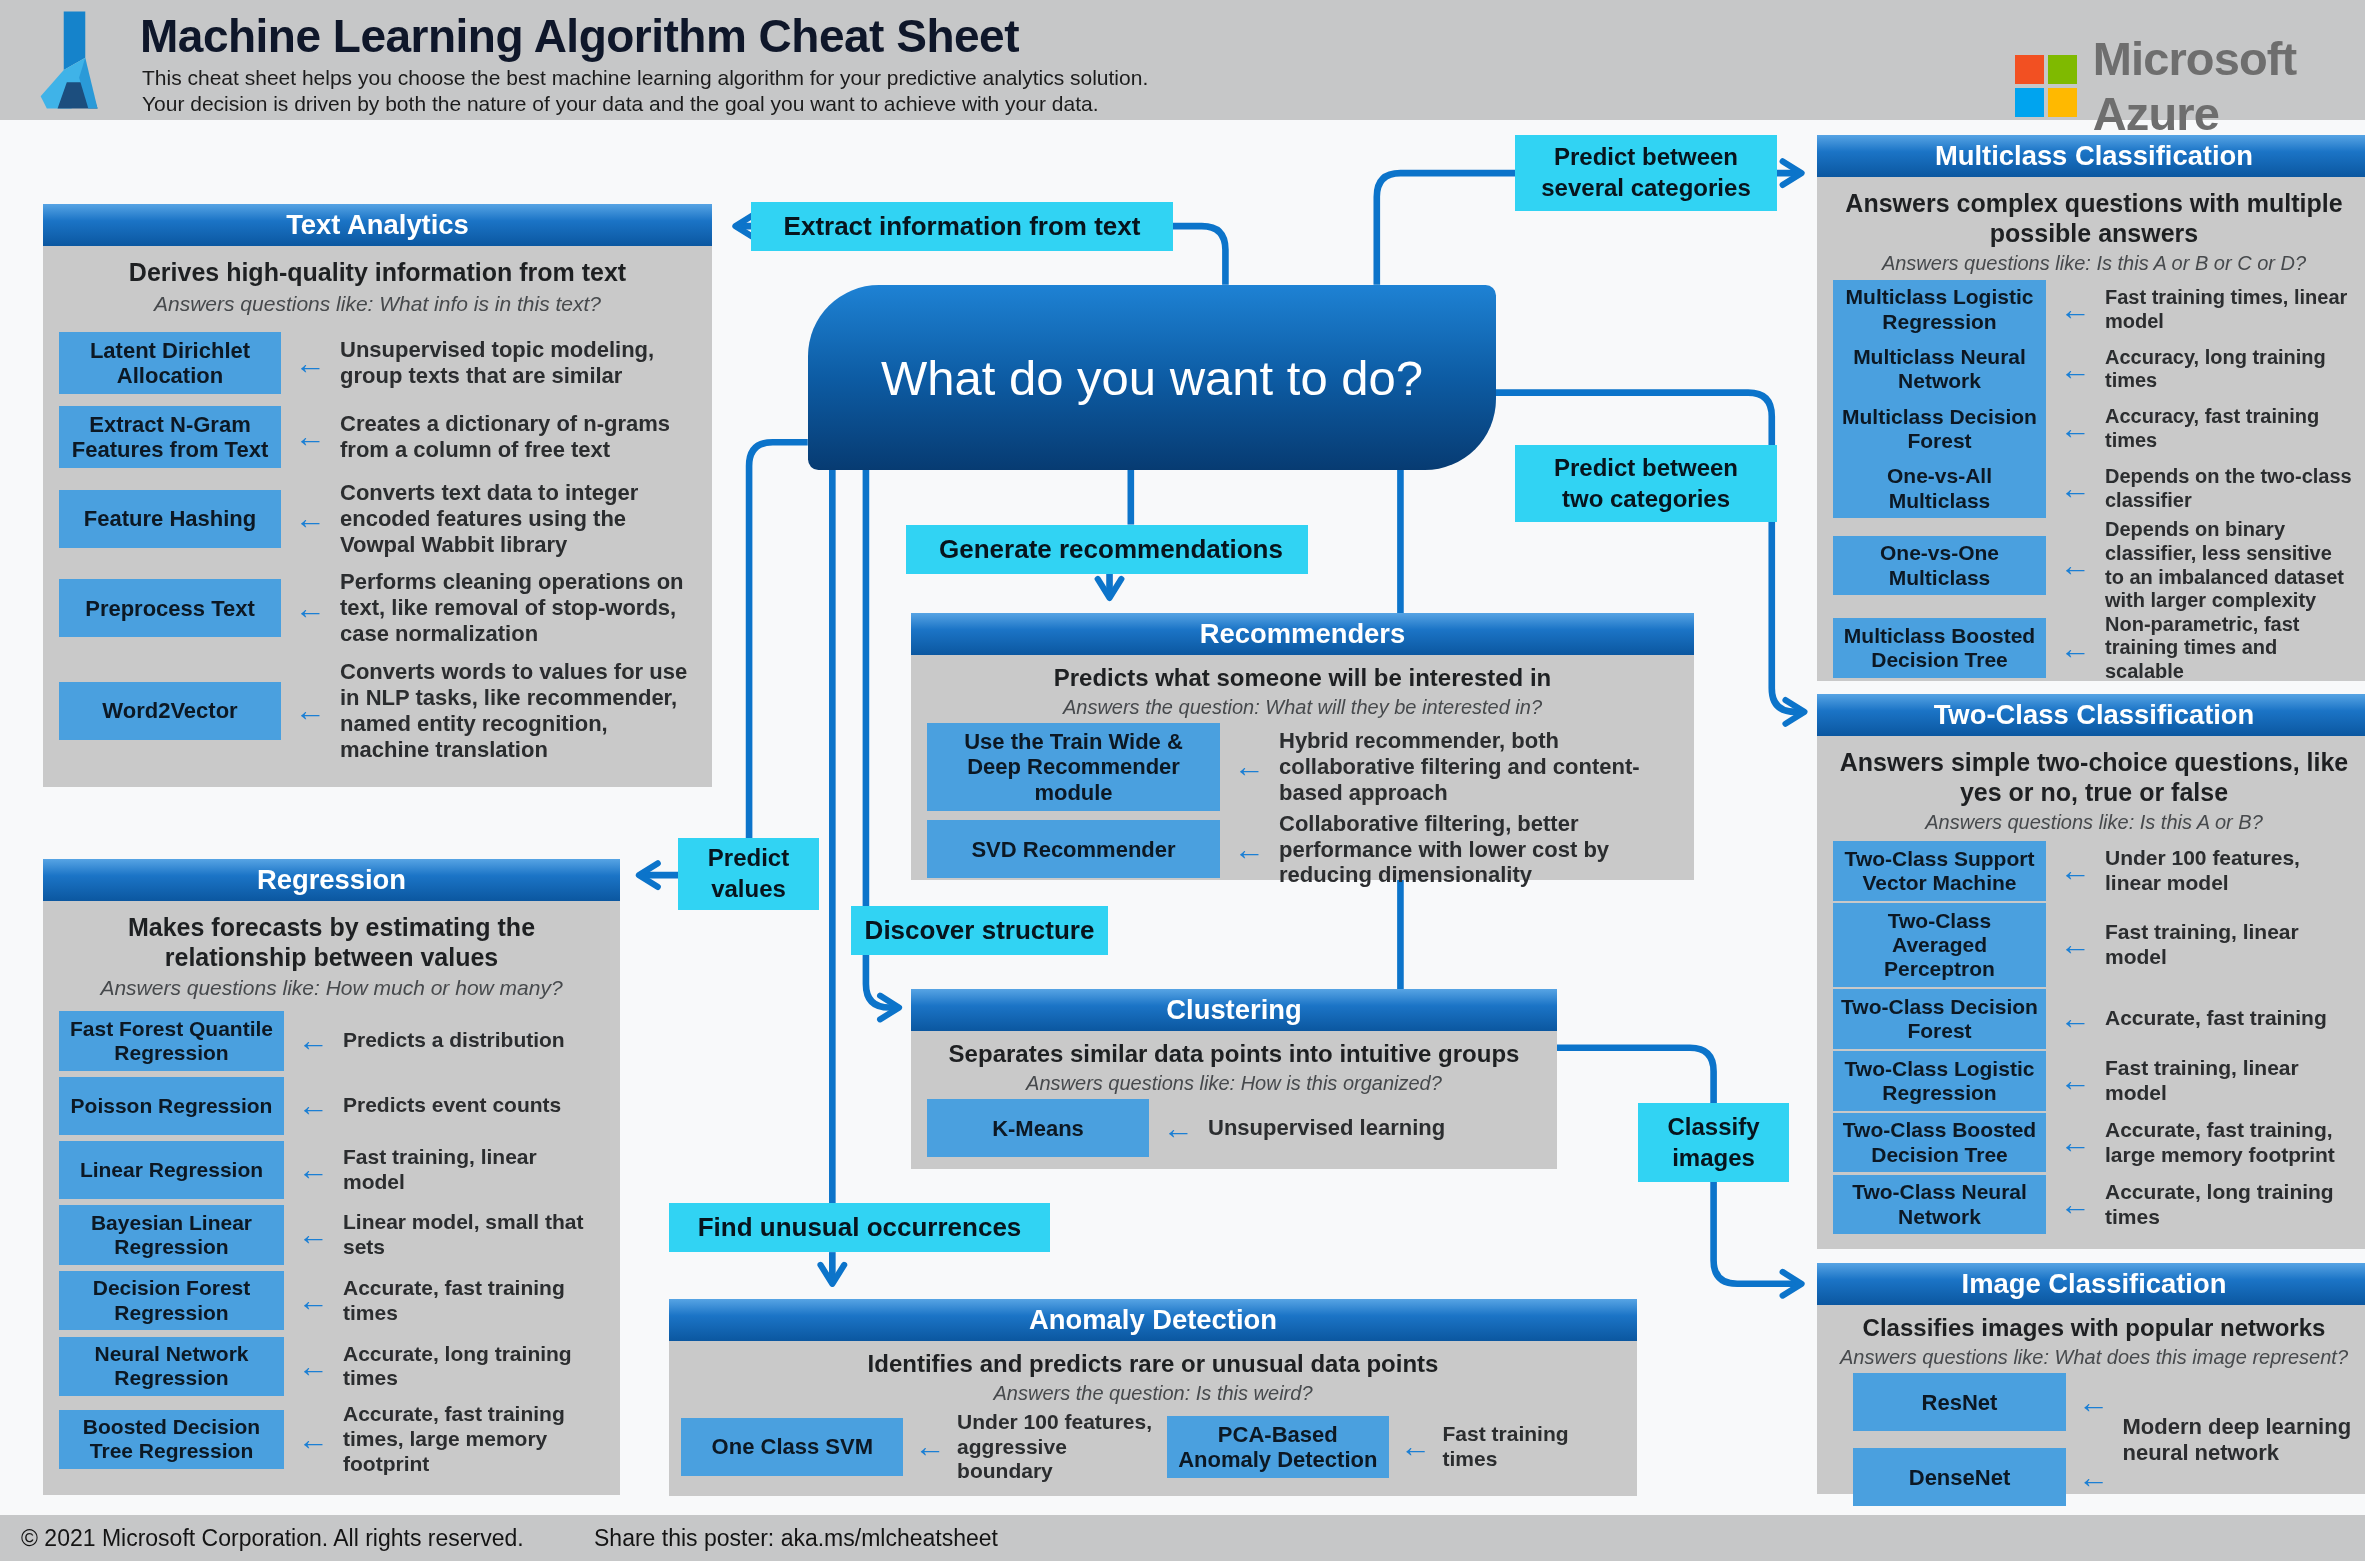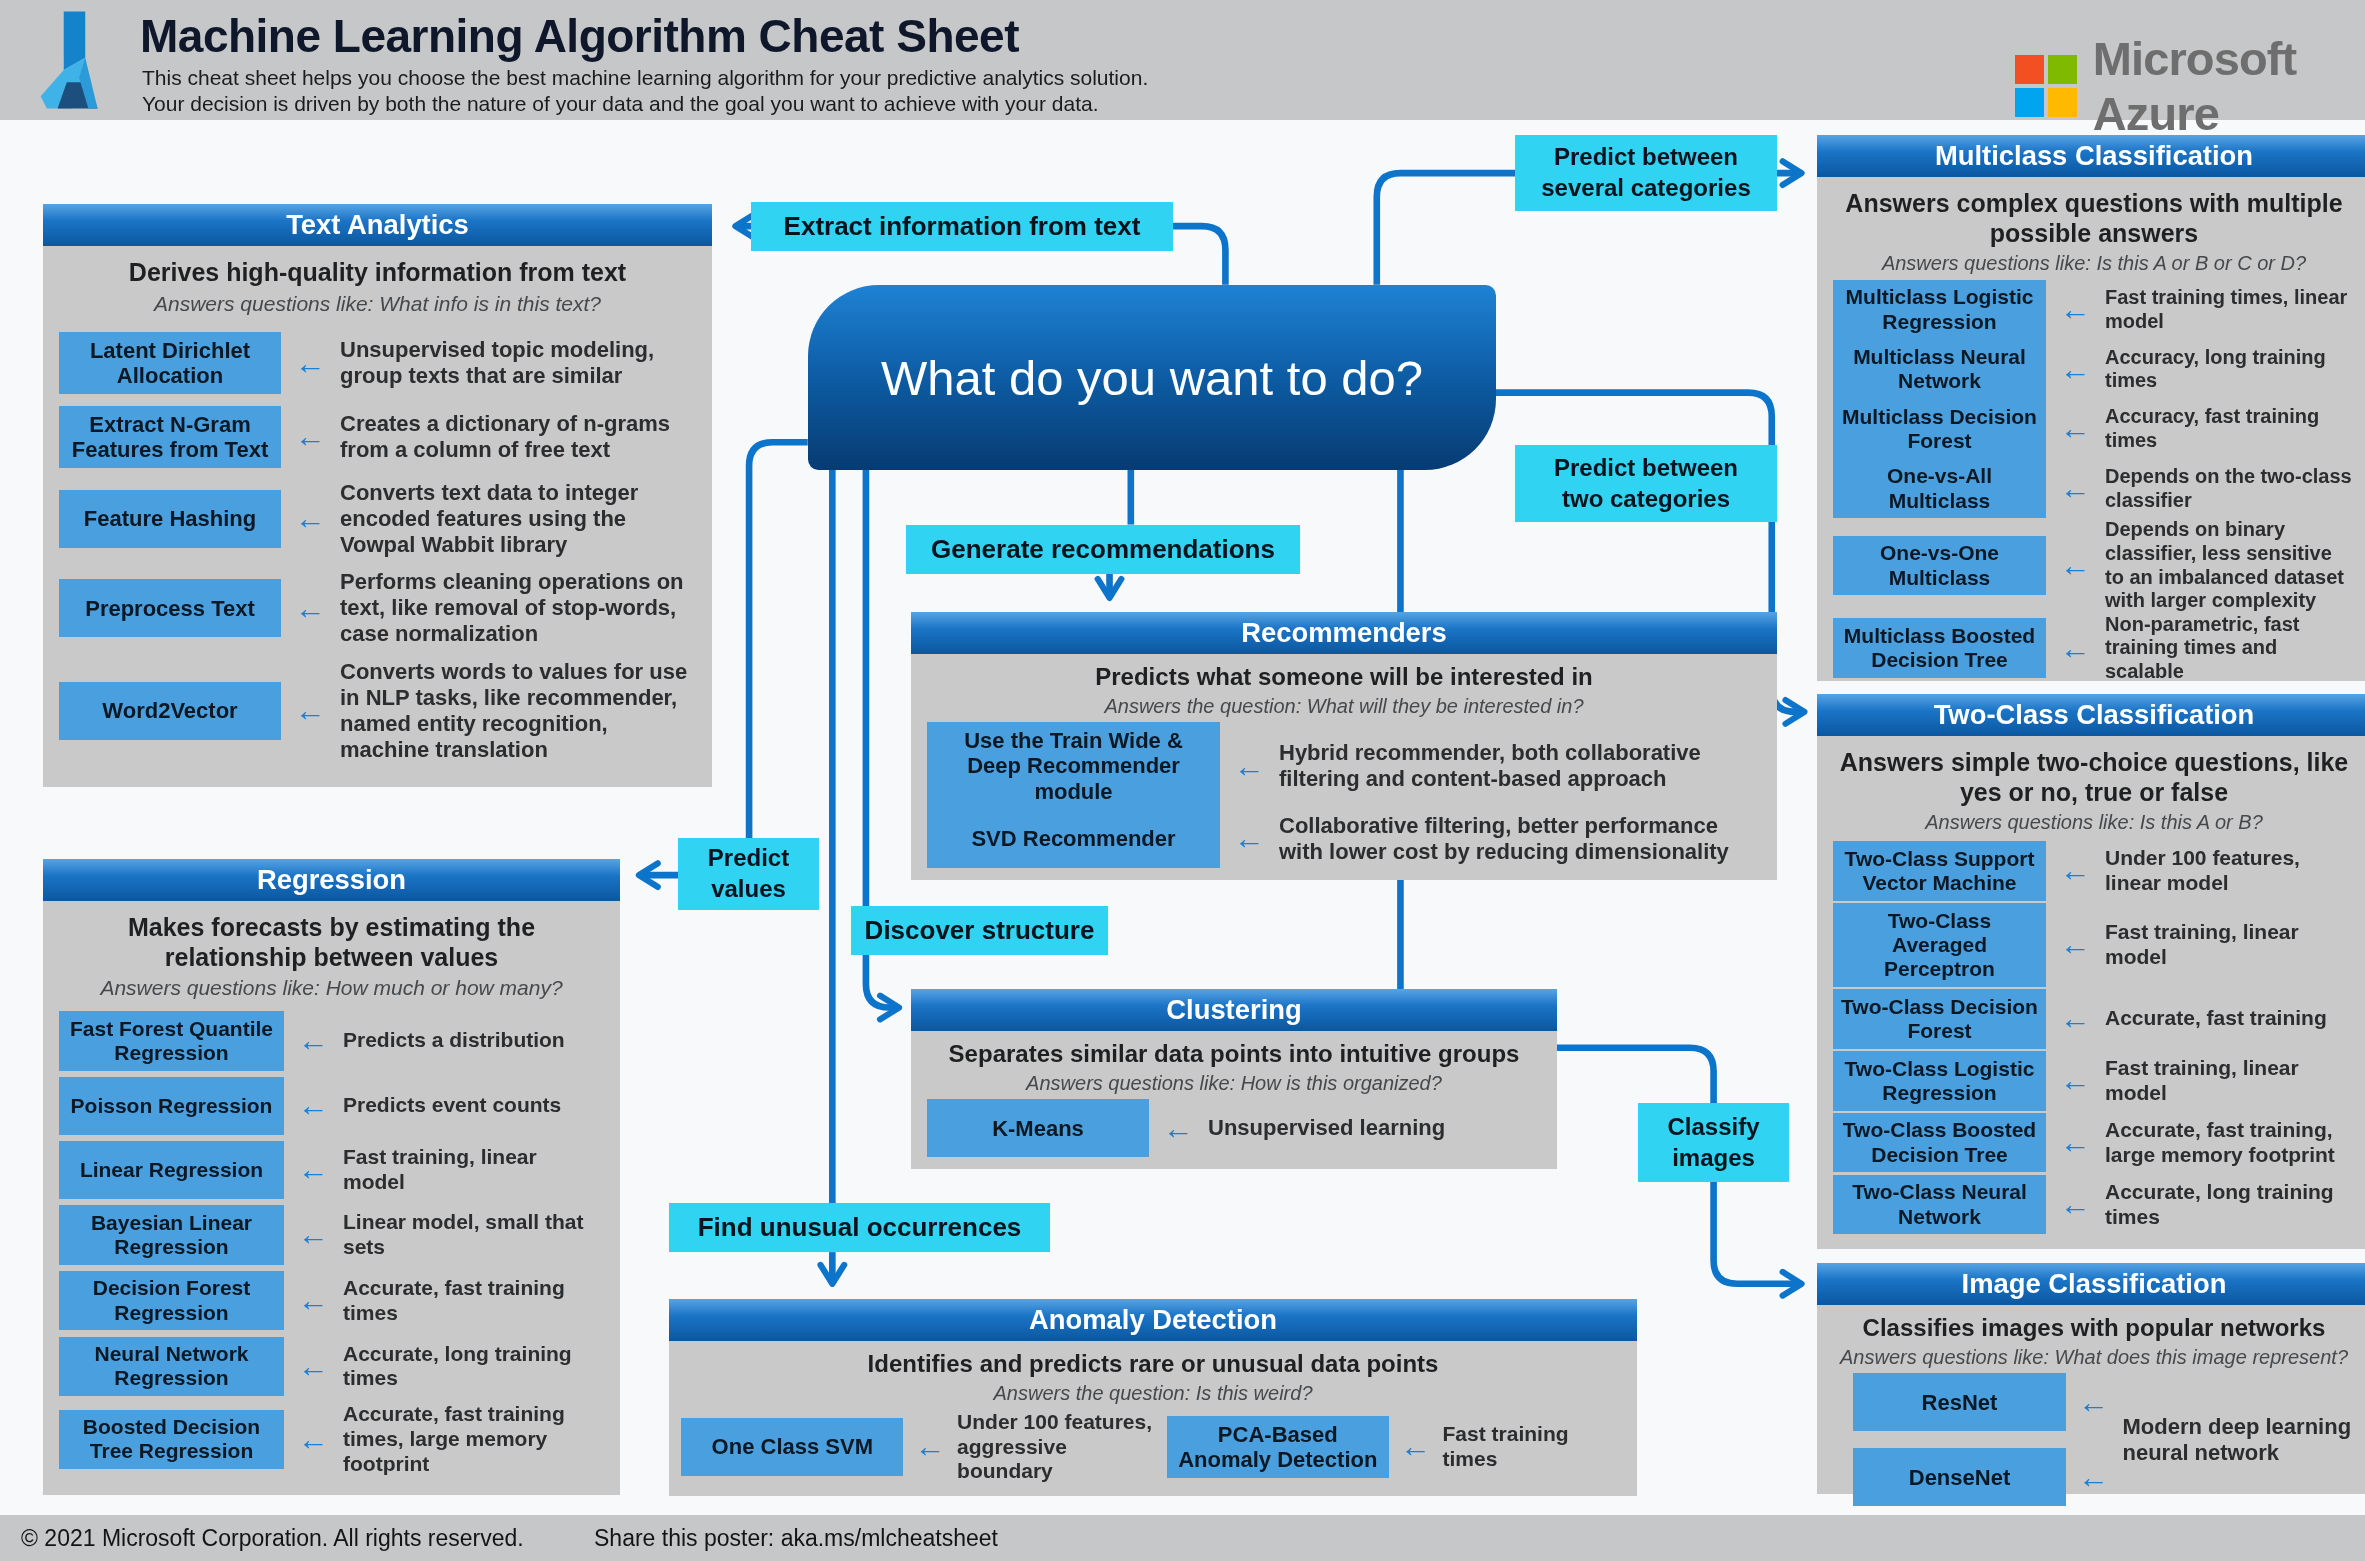--- a/index.html
+++ b/index.html
@@ -106,21 +106,21 @@
     </div>
   </div>
 
   <div class="qbox">What do you want to do?</div>
 
   <div class="flow-label" style="left:751px;top:202px;width:422px;height:49px;font-size:26px;">Extract information from text</div>
   <div class="flow-label" style="left:1515px;top:135px;width:262px;height:76px;font-size:24px;">Predict between
 several categories</div>
   <div class="flow-label" style="left:1515px;top:445px;width:262px;height:77px;font-size:24px;">Predict between
 two categories</div>
-  <div class="flow-label" style="left:906px;top:525px;width:394px;height:49px;font-size:26px;">Generate recommendations</div>
+  <div class="flow-label" style="left:906px;top:525px;width:394px;height:49px;font-size:26px;padding-left:8px;">Generate recommendations</div>
   <div class="flow-label" style="left:851px;top:906px;width:257px;height:49px;font-size:26px;">Discover structure</div>
   <div class="flow-label" style="left:678px;top:838px;width:141px;height:72px;font-size:24px;">Predict
 values</div>
   <div class="flow-label" style="left:669px;top:1203px;width:381px;height:49px;font-size:26px;">Find unusual occurrences</div>
   <div class="flow-label" style="left:1638px;top:1103px;width:151px;height:79px;font-size:24px;">Classify
 images</div>
 
   <section class="panel" id="p-text" style="left:43px;top:204px;width:669px;height:583px;">
     <div class="panel-header">Text Analytics</div>
     <div class="panel-desc">Derives high-quality information from text</div>
@@ -202,21 +202,21 @@
         </div>
 
         <div class="row">
           <div class="algo-btn">Boosted Decision Tree Regression</div>
           <div class="arrow"></div>
           <div class="note">Accurate, fast training times, large memory footprint</div>
         </div>
       </div>
   </section>
 
-  <section class="panel" id="p-recommenders" style="left:911px;top:613px;width:866px;height:267px;justify-content:flex-end;">
+  <section class="panel" id="p-recommenders" style="left:911px;top:613px;width:783px;height:267px;">
     <div class="panel-header">Recommenders</div>
     <div class="panel-desc sm">Predicts what someone will be interested in</div>
     <div class="panel-q sm">Answers the question: What will they be interested in?</div>
     <div class="rows">
 
         <div class="row">
           <div class="algo-btn">Use the Train Wide &amp; Deep Recommender module</div>
           <div class="arrow"></div>
           <div class="note">Hybrid recommender, both collaborative filtering and content-based approach</div>
         </div>

